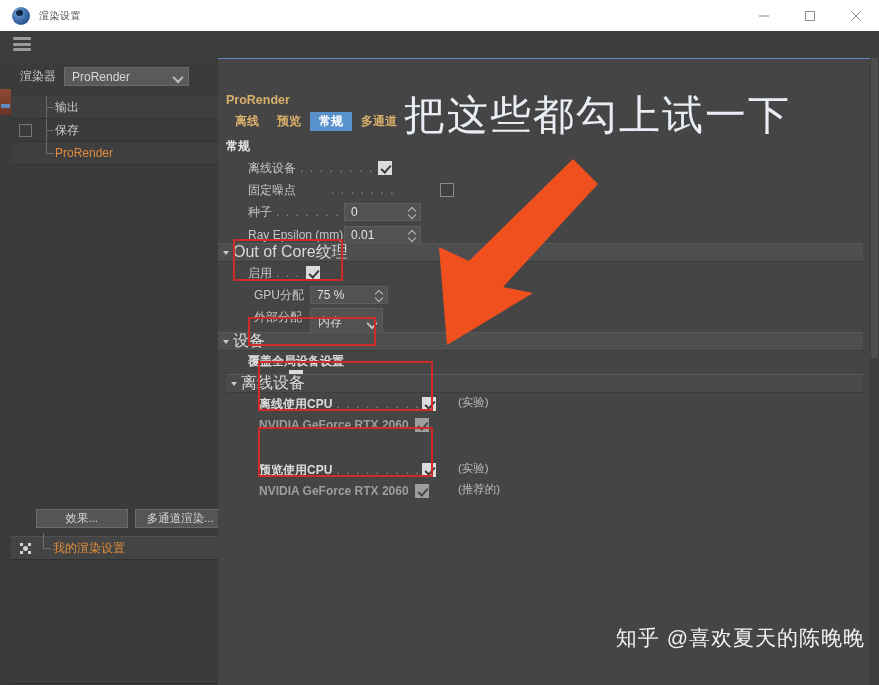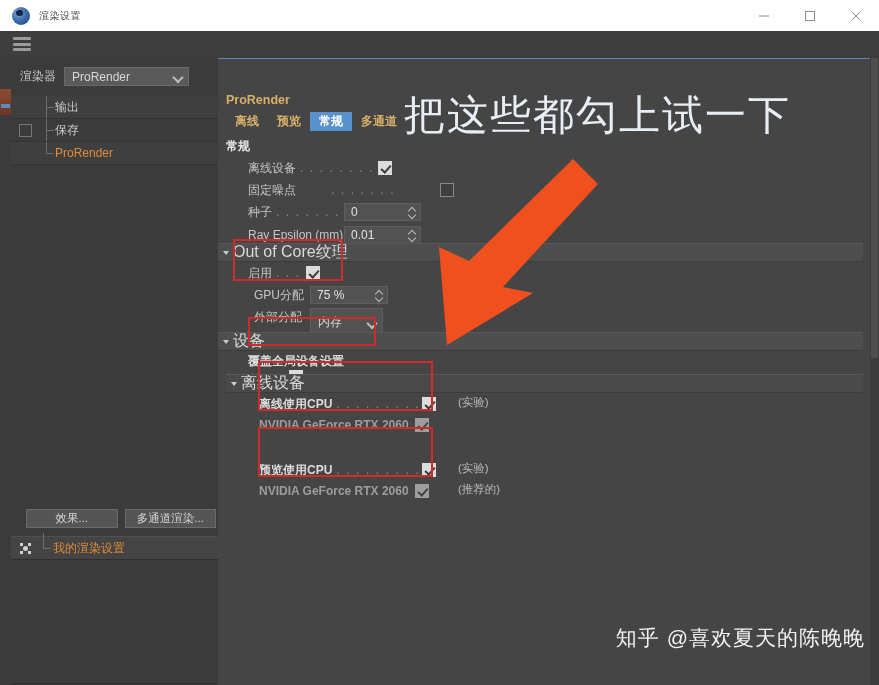--- a/index.html
+++ b/index.html
@@ -69,21 +69,21 @@
   .tree-row.alt{background:#3f3f3f;}
   .tree-row .cb-slot{width:28px;display:flex;justify-content:center;}
   .tree-cb{width:13px;height:13px;background:#3b3b3b;border:1px solid #787878;box-sizing:border-box;}
   .tree-branch{position:relative;width:16px;height:22px;}
   .tree-branch:before{content:"";position:absolute;left:7px;top:0;width:1px;height:22px;background:#6d6d6d;}
   .tree-branch.last:before{height:11px;}
   .tree-branch:after{content:"";position:absolute;left:7px;top:11px;width:8px;height:1px;background:#6d6d6d;}
   .tree-label{font-size:12px;color:#c9c9c9;}
   .tree-label.accent{color:#e08c3a;}
 
-  .lp-buttons{position:absolute;left:15px;top:451px;width:190px;display:flex;gap:7px;}
+  .lp-buttons{position:absolute;left:25px;top:451px;width:190px;display:flex;gap:7px;}
   .btn{
     height:19px;background:#555555;border:1px solid #6b6b6b;color:#d5d5d5;
     font-size:11.5px;display:flex;align-items:center;justify-content:center;
     box-sizing:border-box;
   }
   .lp-buttons .btn{flex:1;}
 
   .mysetting{position:absolute;left:0;top:478px;width:207px;height:22px;
     background:#444444;border-top:1px solid #505050;border-bottom:1px solid #303030;
     display:flex;align-items:center;}

